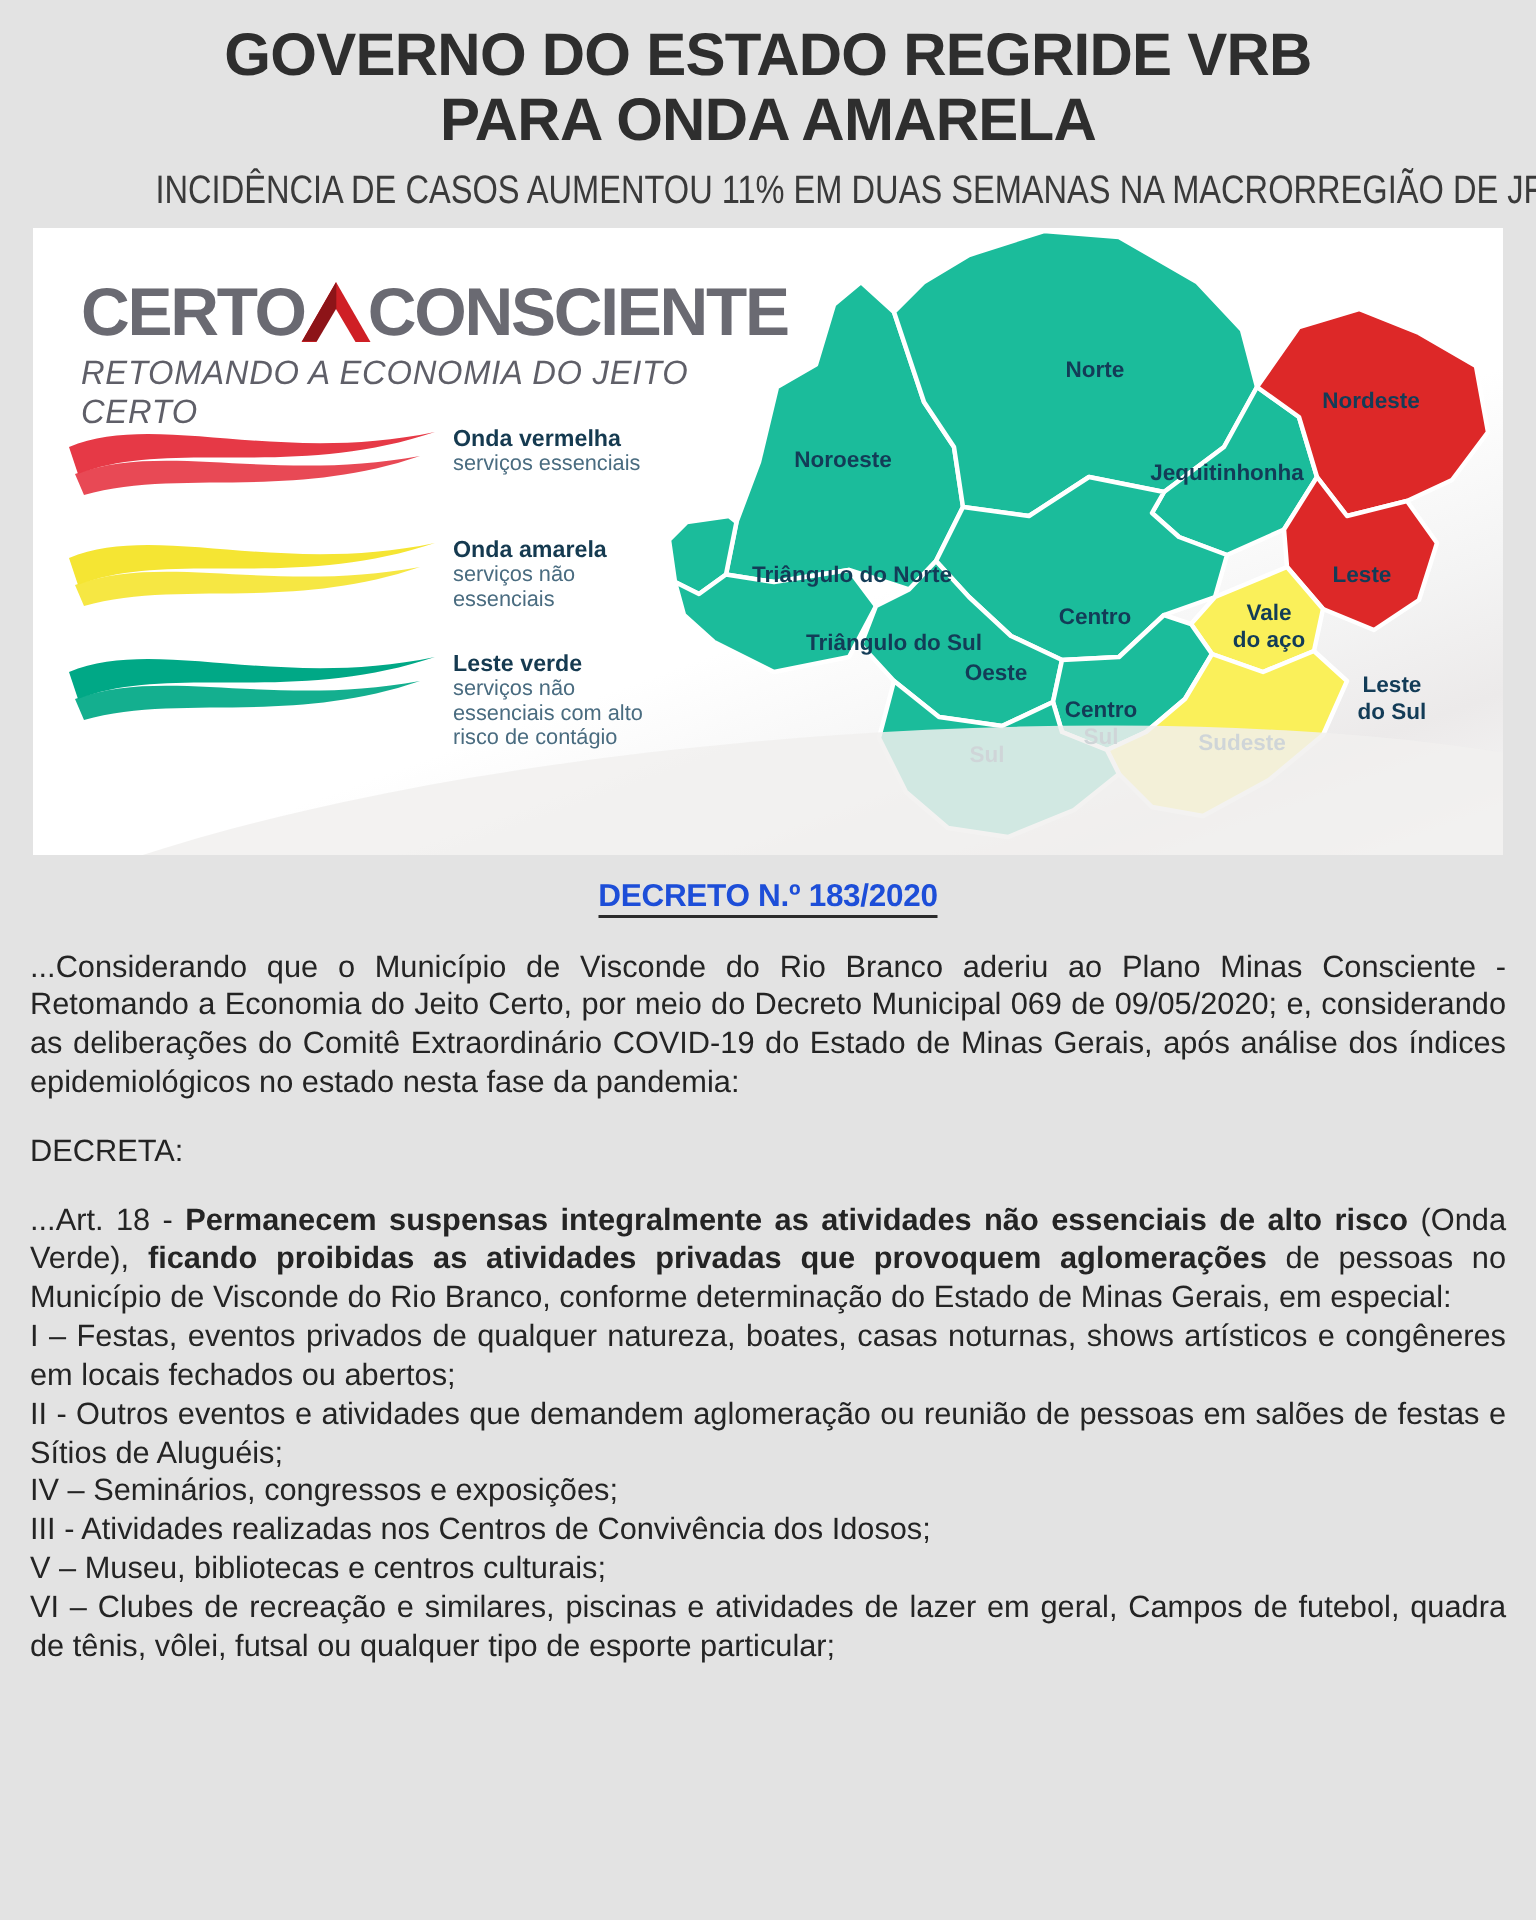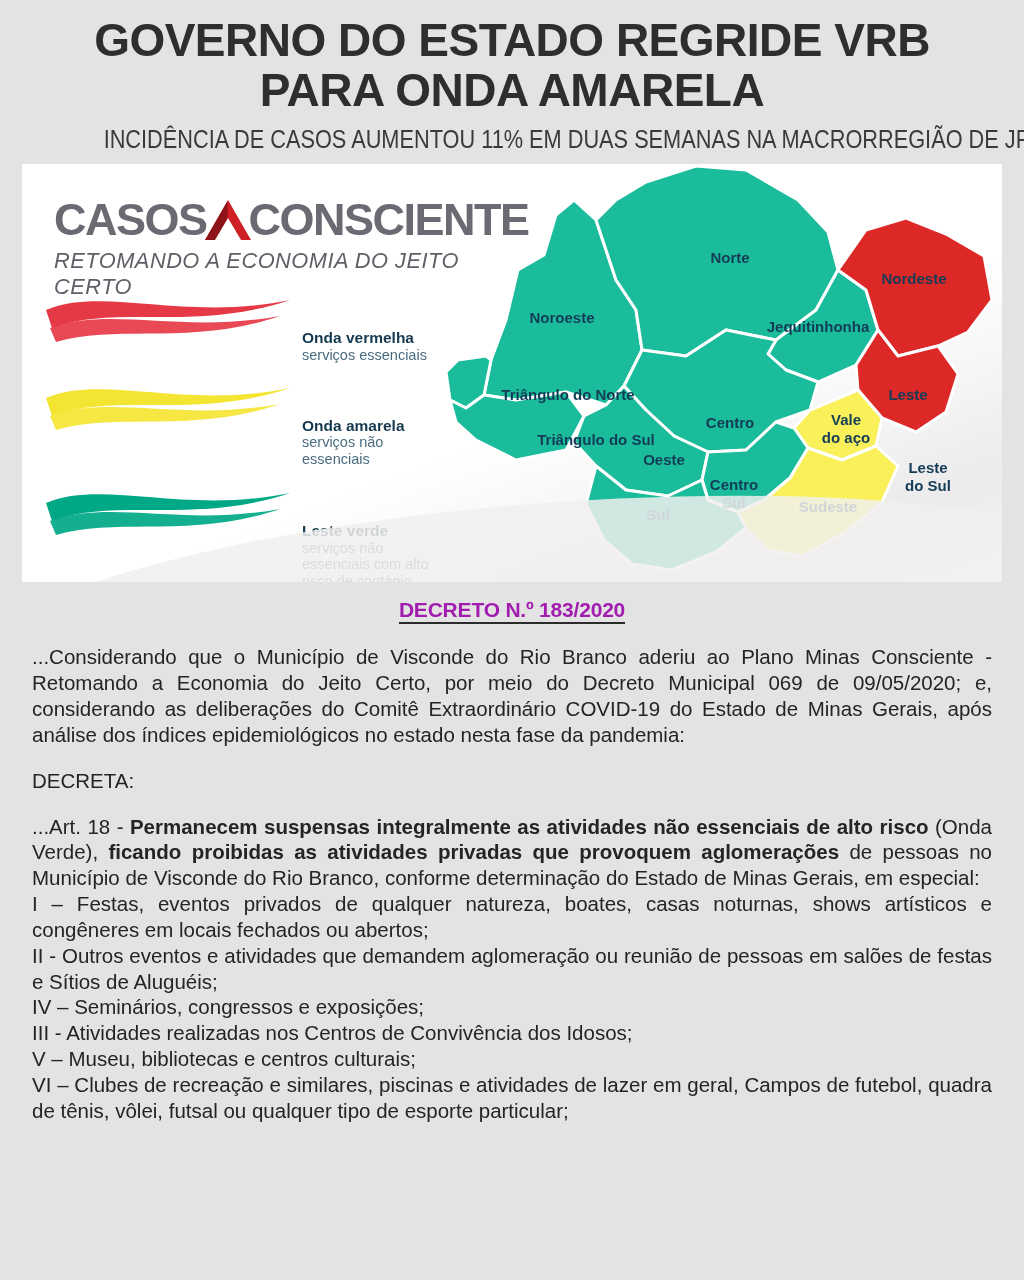--- a/index.html
+++ b/index.html
@@ -15,21 +15,21 @@
     background: #e3e3e3;
     font-family: "Liberation Sans", sans-serif;
     color: #2b2b2b;
     position: relative;
   }
 
   
   .headline {
     text-align: center;
     font-weight: bold;
-    font-size: 46px;
+    font-size: 40px;
     line-height: 1.08;
     letter-spacing: -0.5px;
     color: #2e2e2e;
     padding: 16px 28px 0 28px;
     font-stretch: condensed;
   }
   .headline .l2 { display: block; }
 
   .subhead {
     text-align: center;
@@ -107,48 +107,48 @@
     font-stretch:condensed;
     transform:scaleX(0.97);
     transform-origin:left center;
   }
 
   
   .legend { position:absolute; left:22px; top:128px; width:440px; }
   .legend-row { display:flex; align-items:flex-start; margin-bottom:16px; }
   .legend-row:nth-child(2){ margin-bottom:18px; }
   .wave { width:250px; height:62px; flex:none; margin-top:-4px; }
-  .legend-txt { padding-left:8px; padding-top:4px;margin-top:33px; }
+  .legend-txt { padding-left:8px; padding-top:4px; }
   .legend-title { font-size:15.5px; font-weight:bold; color:#153a50; line-height:1.15; }
   .legend-desc  { font-size:14.5px; color:#4a6c80; line-height:1.13; }
 
   
   .map { position:absolute; right:-4px; top:-4px; width:560px; height:420px; }
   .map svg { width:100%; height:100%; display:block; }
   .rlabel {
     font-family:"Liberation Sans", sans-serif;
     font-weight:bold;
     fill:#133c57;
     font-size:15px;
   }
 
   
   .decree-title {
     text-align:center;
     font-weight:bold;
     font-size:21px;
     letter-spacing:-0.2px;
     margin-top:16px;
-    color:#a21caf;
+    color:#1d4ed8;
     font-stretch:condensed;
   }
   .decree-title span { border-bottom:2.5px solid #2b2b2b; padding-bottom:1px; }
 
   .body-text {
-    padding:0 32px;
+    padding:0 20px;
     margin-top:22px;
     font-size:20.5px;
     line-height:1.26;
     color:#242424;
     text-align:justify;
     font-stretch:condensed;
   }
   .body-text p { margin-bottom:0; }
   .gap { height:20px; }
   .lines p { text-align:justify; }
@@ -161,21 +161,21 @@
 <div class="headline">
   <span>GOVERNO DO ESTADO REGRIDE VRB</span>
   <span class="l2">PARA ONDA AMARELA</span>
 </div>
 <div class="subhead">INCIDÊNCIA DE CASOS AUMENTOU 11% EM DUAS SEMANAS NA MACRORREGIÃO DE JF</div>
 
 <div class="panel">
 
   <div class="logo-wrap">
     <div class="logo-top">
-      <span>CASOS</span>
+      <span>CERTO</span>
       <span class="logo-mark">
         <i></i>
           <i class="dark"></i>
           <i class="notch"></i>
       </span>
       <span>CONSCIENTE</span>
     </div>
     <div class="logo-sub">RETOMANDO A ECONOMIA DO JEITO CERTO</div>
   </div>
 

